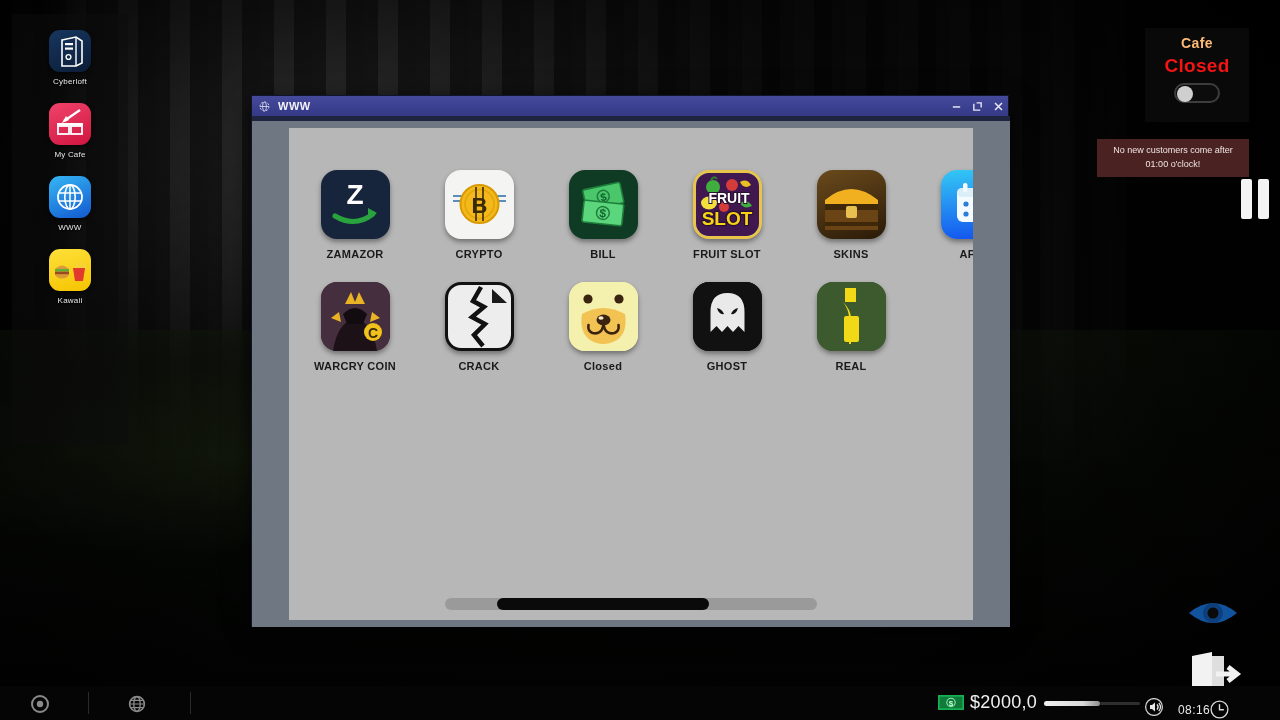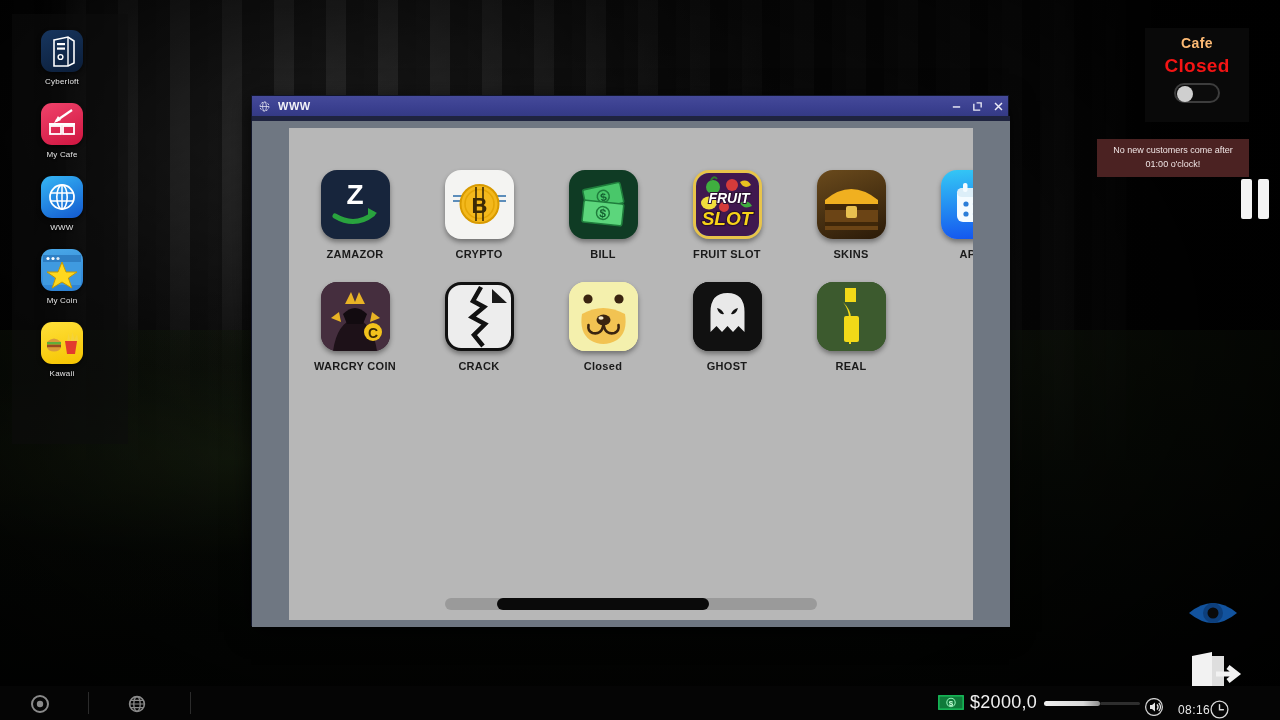--- a/index.html
+++ b/index.html
@@ -40,21 +40,21 @@
     position: absolute; inset: 0;
     background: radial-gradient(ellipse 900px 560px at 560px 330px, rgba(0,0,0,0) 30%, rgba(0,0,0,.55) 75%, rgba(0,0,0,.9) 100%);
   }
 
   
   #desktop-icons {
     position: absolute; left: 12px; top: 14px;
     width: 116px; height: 430px;
     background: rgba(12,12,12,.55);
     display: flex; flex-direction: column;
-    align-items: flex-start;
+    align-items: center;
     padding-top: 16px;
   }
   .desk-item {
     width: 100px;
     display: flex; flex-direction: column; align-items: center;
     margin-bottom: 17px;
     cursor: pointer;
   }
   .desk-icon {
     width: 42px; height: 42px;
@@ -154,21 +154,21 @@
     color: #1a1a1a; letter-spacing: .3px;
     text-align: right; white-space: nowrap;
   }
   .app-label.mixed { font-weight: bold; }
 
   
   .a-zamazor { background: #17253c; }
   .a-crypto  { background: #f4f4f2; }
   .a-bill    { background: #0f3b24; }
   .a-mail    { background: linear-gradient(140deg,#f3c61c 0%,#e0ae05 100%); }
-  .a-slot    { background: #7dd3fc; border: 3px solid #e8c44a; font-style: italic; }
+  .a-slot    { background: #7dd3fc; border: 3px solid #e8c44a; }
   .a-skins   { background: linear-gradient(160deg,#6a4a1c 0%,#2a1a08 100%); }
   .a-apps    { background: linear-gradient(175deg,#34c8f5 0%,#1352ef 100%); }
   .a-warcry  { background: linear-gradient(160deg,#4a3040 0%,#2a1c26 100%); }
   .a-crack   { background: #ededed; border: 3px solid #111; }
   .a-kawaii  { background: #f2eeaa; }
   .a-ghost   { background: #121212; }
   .a-real    { background: #3c5a2e; }
 
   
   #hscroll-track {
@@ -314,33 +314,20 @@
       <div class="desk-icon ic-www">
         <svg class="glyph-svg" viewBox="0 0 42 42">
           <circle cx="21" cy="21" r="12" fill="none" stroke="#fff" stroke-width="1.8"></circle>
           <ellipse cx="21" cy="21" rx="5.2" ry="12" fill="none" stroke="#fff" stroke-width="1.6"></ellipse>
           <path d="M9.4 17 H32.6 M9.4 25 H32.6 M21 9 V33" stroke="#fff" stroke-width="1.5"></path>
         </svg>
       </div>
       <div class="desk-label">WWW</div>
     </div>
 
-    <div class="desk-item">
-      <div class="desk-icon ic-mycoin">
-        <svg class="glyph-svg" viewBox="0 0 42 42">
-          <rect x="2" y="6" width="38" height="30" fill="#3f9ae0"></rect>
-          <rect x="2" y="6" width="38" height="7" fill="#2f7fc4"></rect>
-          <circle cx="7" cy="9.5" r="1.6" fill="#fff"></circle>
-          <circle cx="12" cy="9.5" r="1.6" fill="#fff"></circle>
-          <circle cx="17" cy="9.5" r="1.6" fill="#dfe9f2"></circle>
-          <path d="M21 13 L25 23 L36 23 L27.4 29 L30.8 39 L21 33 L11.2 39 L14.6 29 L6 23 L17 23 Z" fill="#ffd81f" stroke="#c79a00" stroke-width="1"></path>
-        </svg>
-      </div>
-      <div class="desk-label">My Coin</div>
-    </div>
 
     <div class="desk-item">
       <div class="desk-icon ic-foods">
         <svg class="glyph-svg" viewBox="0 0 42 42">
           <path d="M6 20 q7 -7 14 0 z" fill="#d99a3c"></path>
           <rect x="6" y="20" width="14" height="2.6" fill="#5fae3a"></rect>
           <rect x="6" y="22.6" width="14" height="3" fill="#9a4a22"></rect>
           <path d="M6 25.6 h14 q-1.5 4 -7 4 q-5.5 0 -7 -4 z" fill="#d99a3c"></path>
           <path d="M24 19 l12 0 l-2 13 l-8 0 z" fill="#e23b2e"></path>
           <path d="M26 19 l1.5 -8 l2 8 z" fill="#f5d33a"></path>

